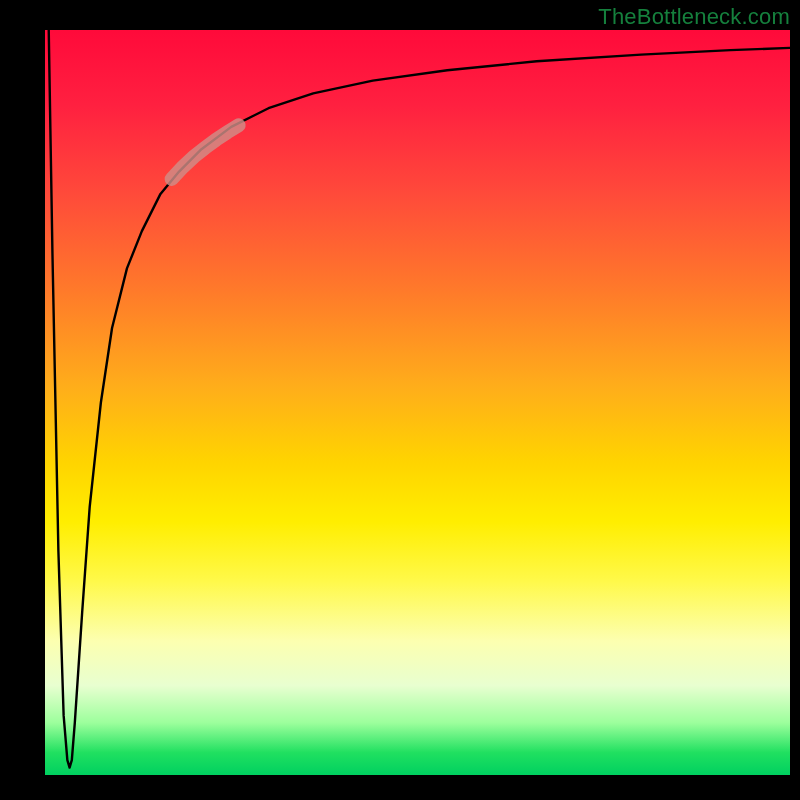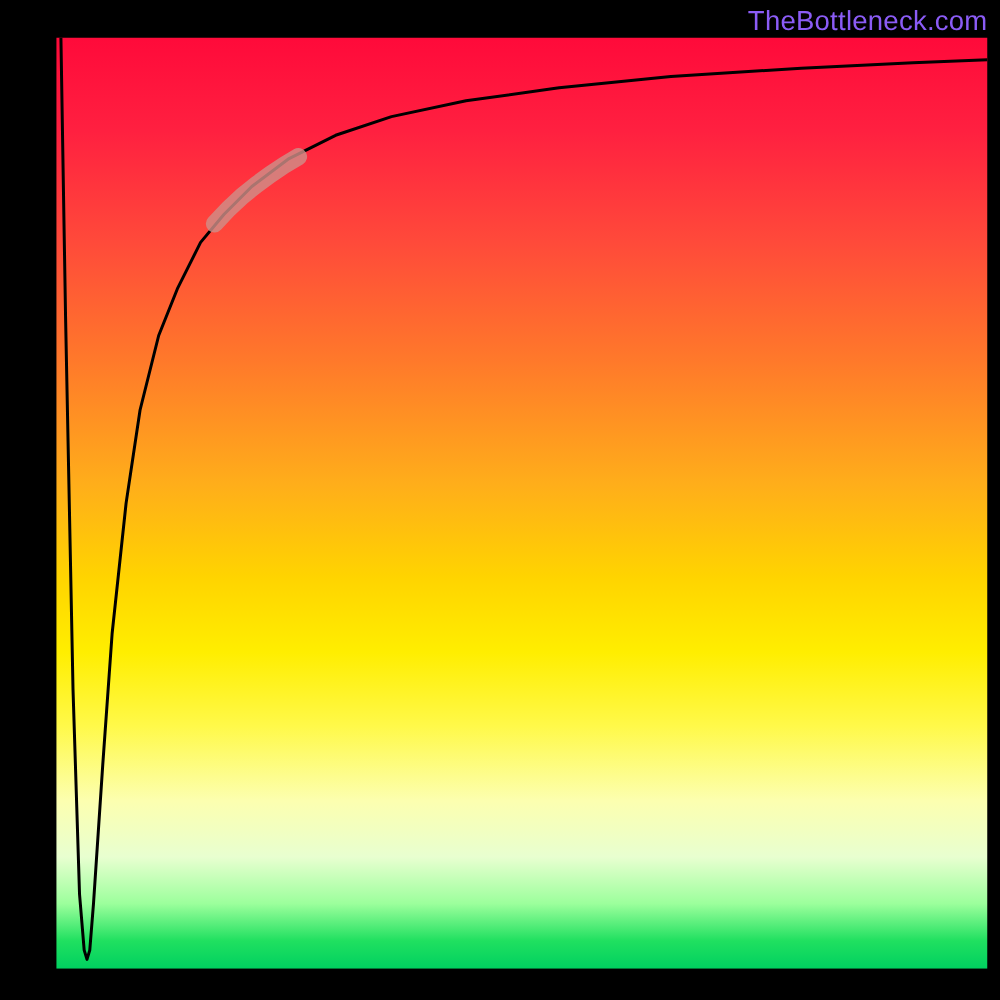--- a/index.html
+++ b/index.html
@@ -51,21 +51,21 @@
   .highlight-layer {
     position: absolute;
     inset: 0;
   }
   .attribution {
     position: absolute;
     top: 4px;
     right: 10px;
     font-family: Arial, Helvetica, sans-serif;
     font-size: 22px;
-    color: #8b5cf6;
+    color: #15803d;
     letter-spacing: 0.2px;
   }
 </style>
 </head>
 <body>
 
 <div class="frame">
 
   <div class="plot-area">
     <div class="gradient-bg"></div>

